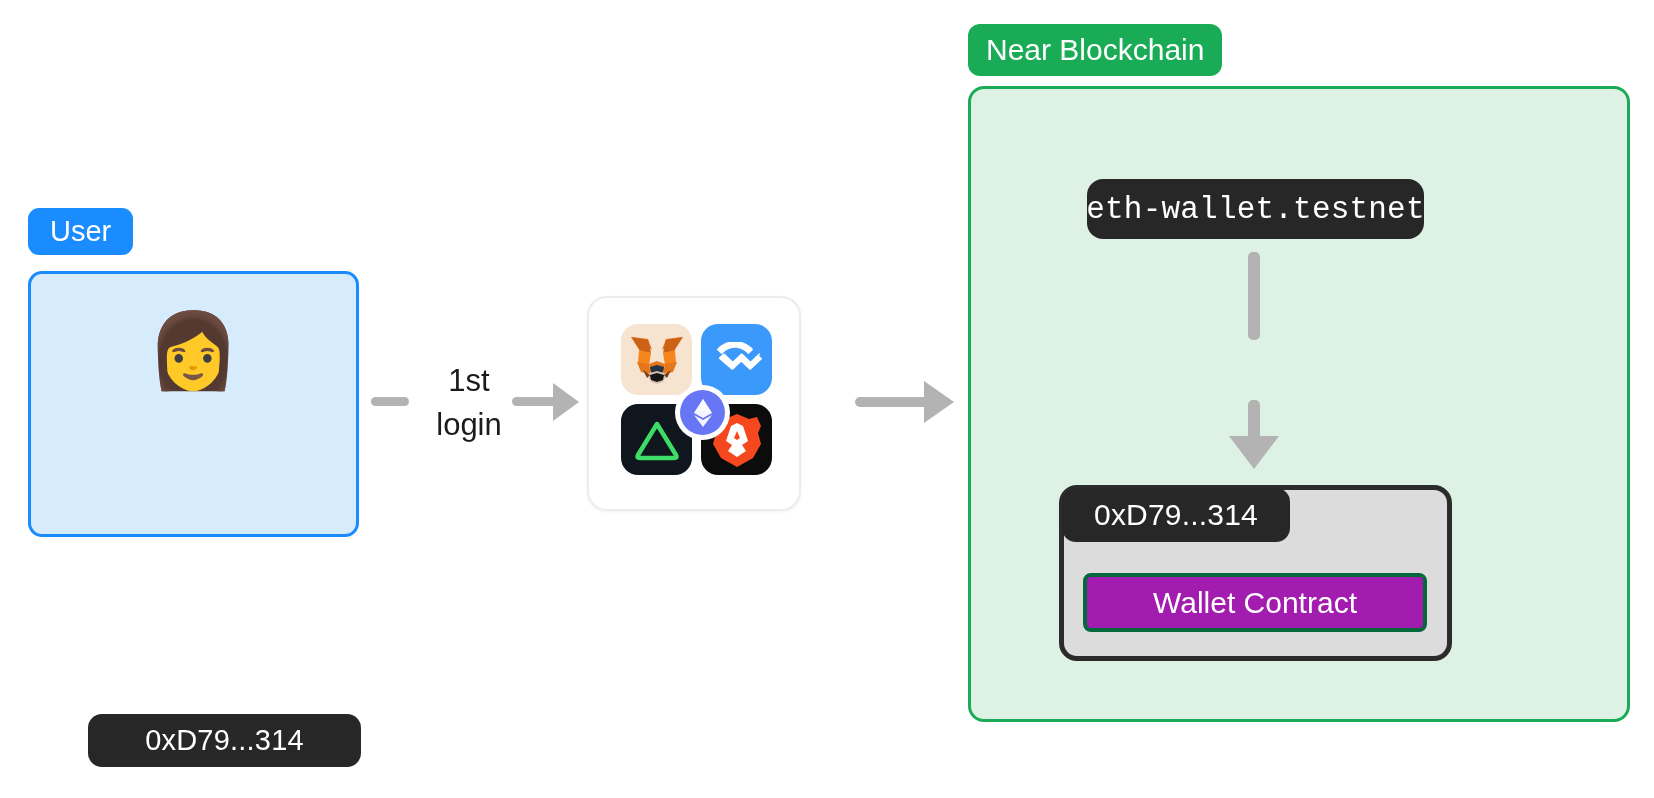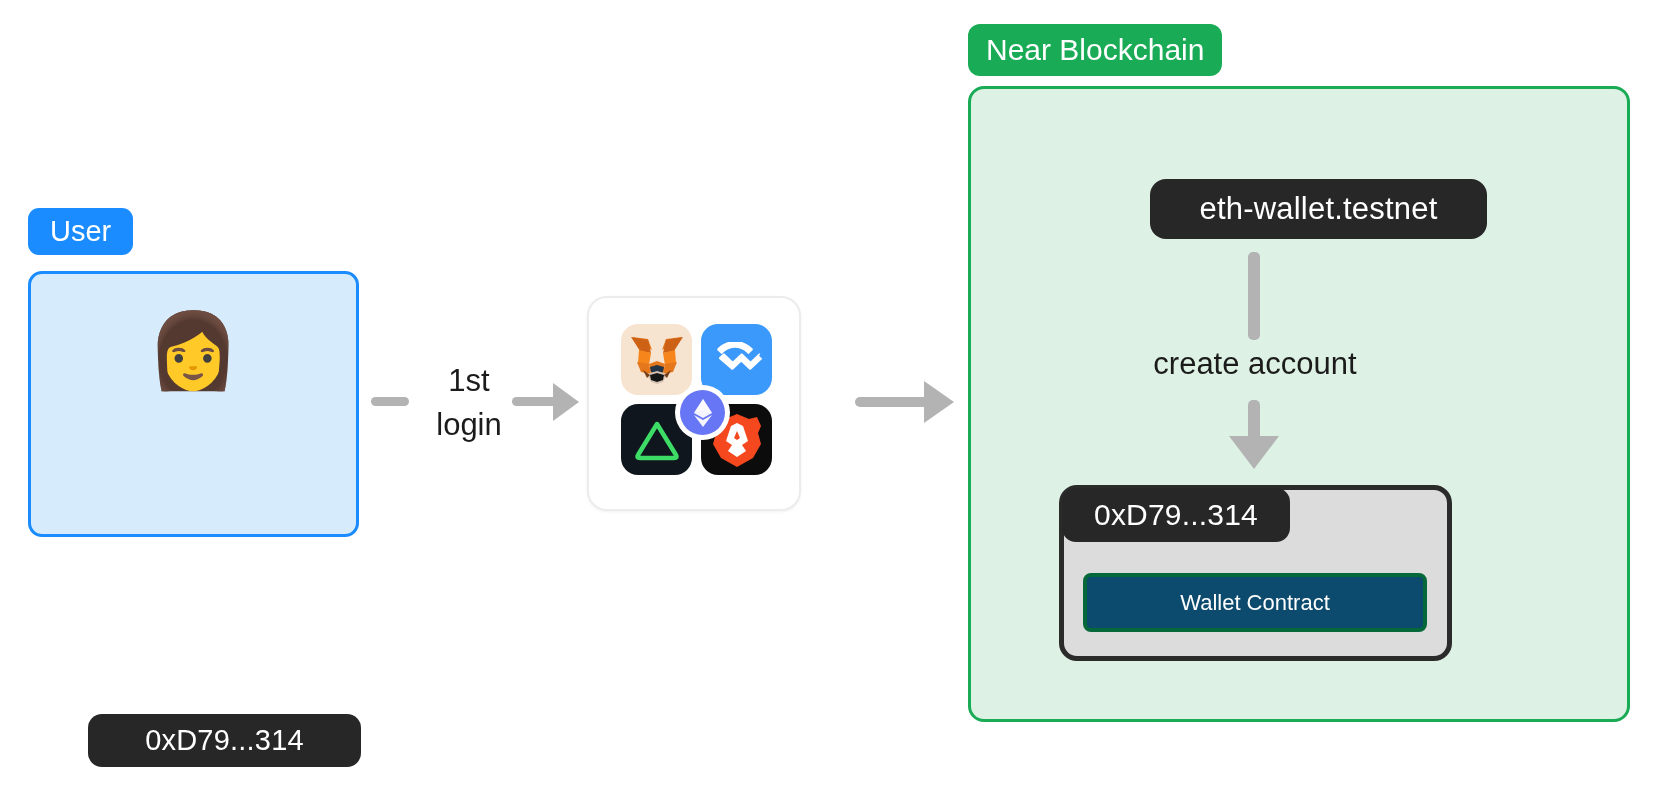--- a/index.html
+++ b/index.html
@@ -180,24 +180,25 @@
   #near-box {
     position: absolute;
     left: 968px; top: 86px;
     width: 662px; height: 636px;
     background: #ddf2e4;
     border: 3px solid #19ab55;
     border-radius: 16px;
   }
 
   #acct-pill {
-    left: 1150px; top: 179px;
+    left: 1087px; top: 179px;
     width: 337px; height: 60px;
     font-size: 31px;
     border-radius: 16px;
+    font-family: Liberation Mono, monospace;
   }
 
   #v-line {
     left: 1248px; top: 252px;
     width: 12px; height: 88px;
   }
   #create-label {
     position: absolute;
     left: 1025px; top: 346px;
     width: 460px;
@@ -231,25 +232,25 @@
   #contract-address {
     left: 1062px; top: 488px;
     width: 228px; height: 54px;
     border-radius: 14px;
     font-size: 30px;
   }
   #wallet-contract-btn {
     position: absolute;
     left: 1083px; top: 573px;
     width: 344px; height: 59px;
-    background: #0c4a6e;
+    background: #a21caf;
     border: 4px solid #04683a;
     border-radius: 8px;
     color: #ffffff;
-    font-size: 22px;
+    font-size: 30px;
     display: flex;
     align-items: center;
     justify-content: center;
     white-space: nowrap;
   }
 </style>
 </head>
 <body>
 
 <div class="stage">
@@ -327,21 +328,20 @@
   <div id="chain-arrow-head"></div>
 
   <div class="group-badge" id="near-badge">Near Blockchain</div>
 
   <div id="near-box"></div>
 
   <div class="dark-pill" id="acct-pill">eth-wallet.testnet</div>
 
   <div class="seg" id="v-line"></div>
 
-  <div id="create-label">create account</div>
 
   <div class="seg" id="d-arrow-shaft"></div>
   <div id="d-arrow-head"></div>
 
   <div id="contract-box"></div>
 
   <div class="dark-pill" id="contract-address">0xD79...314</div>
 
   <div id="wallet-contract-btn">Wallet Contract</div>
 

